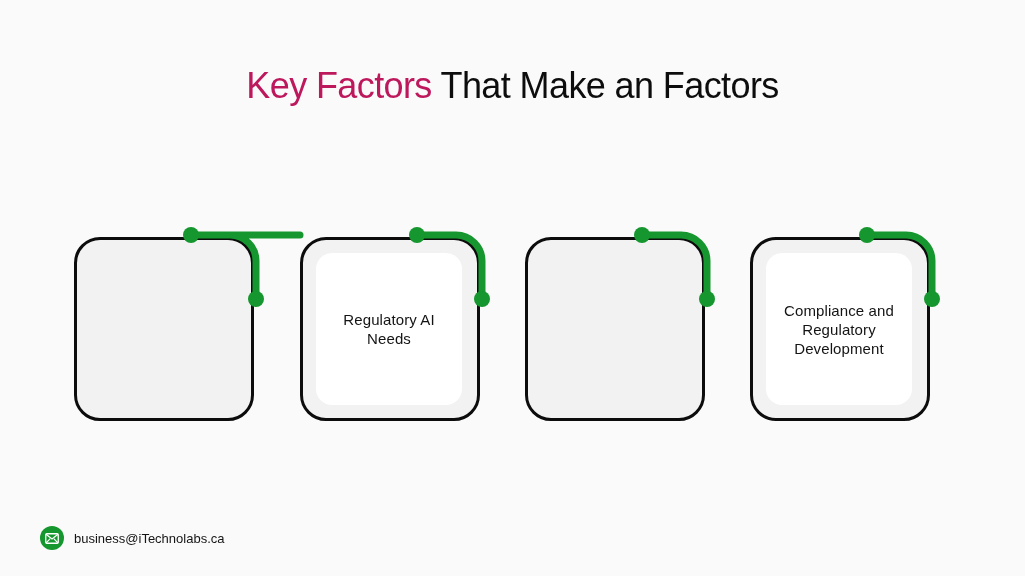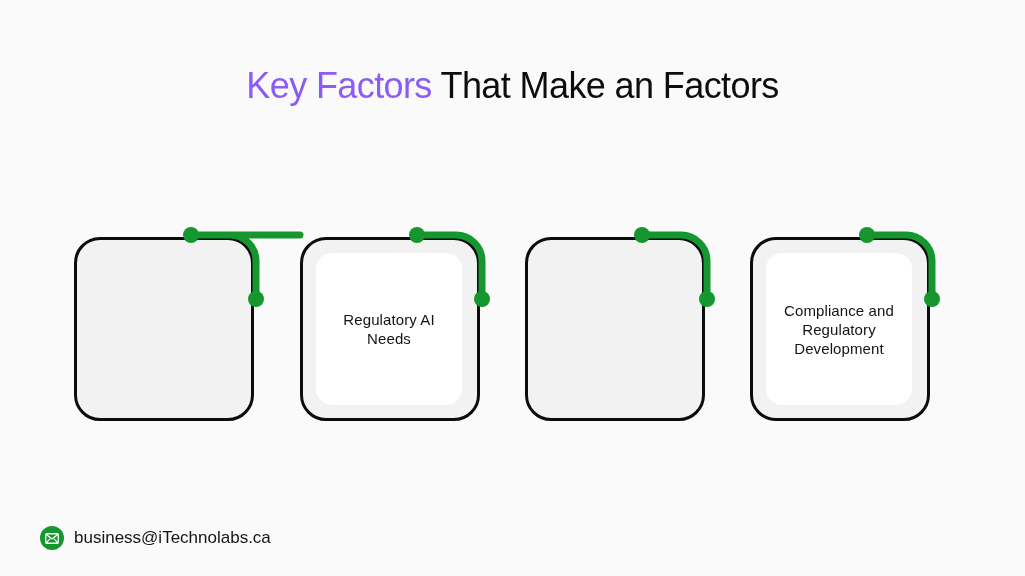--- a/index.html
+++ b/index.html
@@ -20,21 +20,21 @@
       top: 62px;
       width: 1025px;
       text-align: center;
       font-size: 36px;
       line-height: 47px;
       font-weight: 500;
       color: #0d0d0d;
       letter-spacing: -0.6px;
     }
     .title .accent {
-      color: #8b5cf6;
+      color: #be185d;
     }
     .card {
       position: absolute;
       top: 237px;
       width: 180px;
       height: 184px;
     }
     .card .outer {
       position: absolute;
       left: 0;
@@ -86,21 +86,21 @@
       width: 24px;
       height: 24px;
       border-radius: 50%;
       background: #16962e;
       display: flex;
       align-items: center;
       justify-content: center;
     }
     .email {
       margin-left: 10px;
-      font-size: 17px;
+      font-size: 13px;
       color: #141414;
     }
   </style>
 </head>
 <body>
 
 <div class="title">
   <span class="accent">Key Factors</span><span> That Make an Factors</span><br>
 </div>
 

